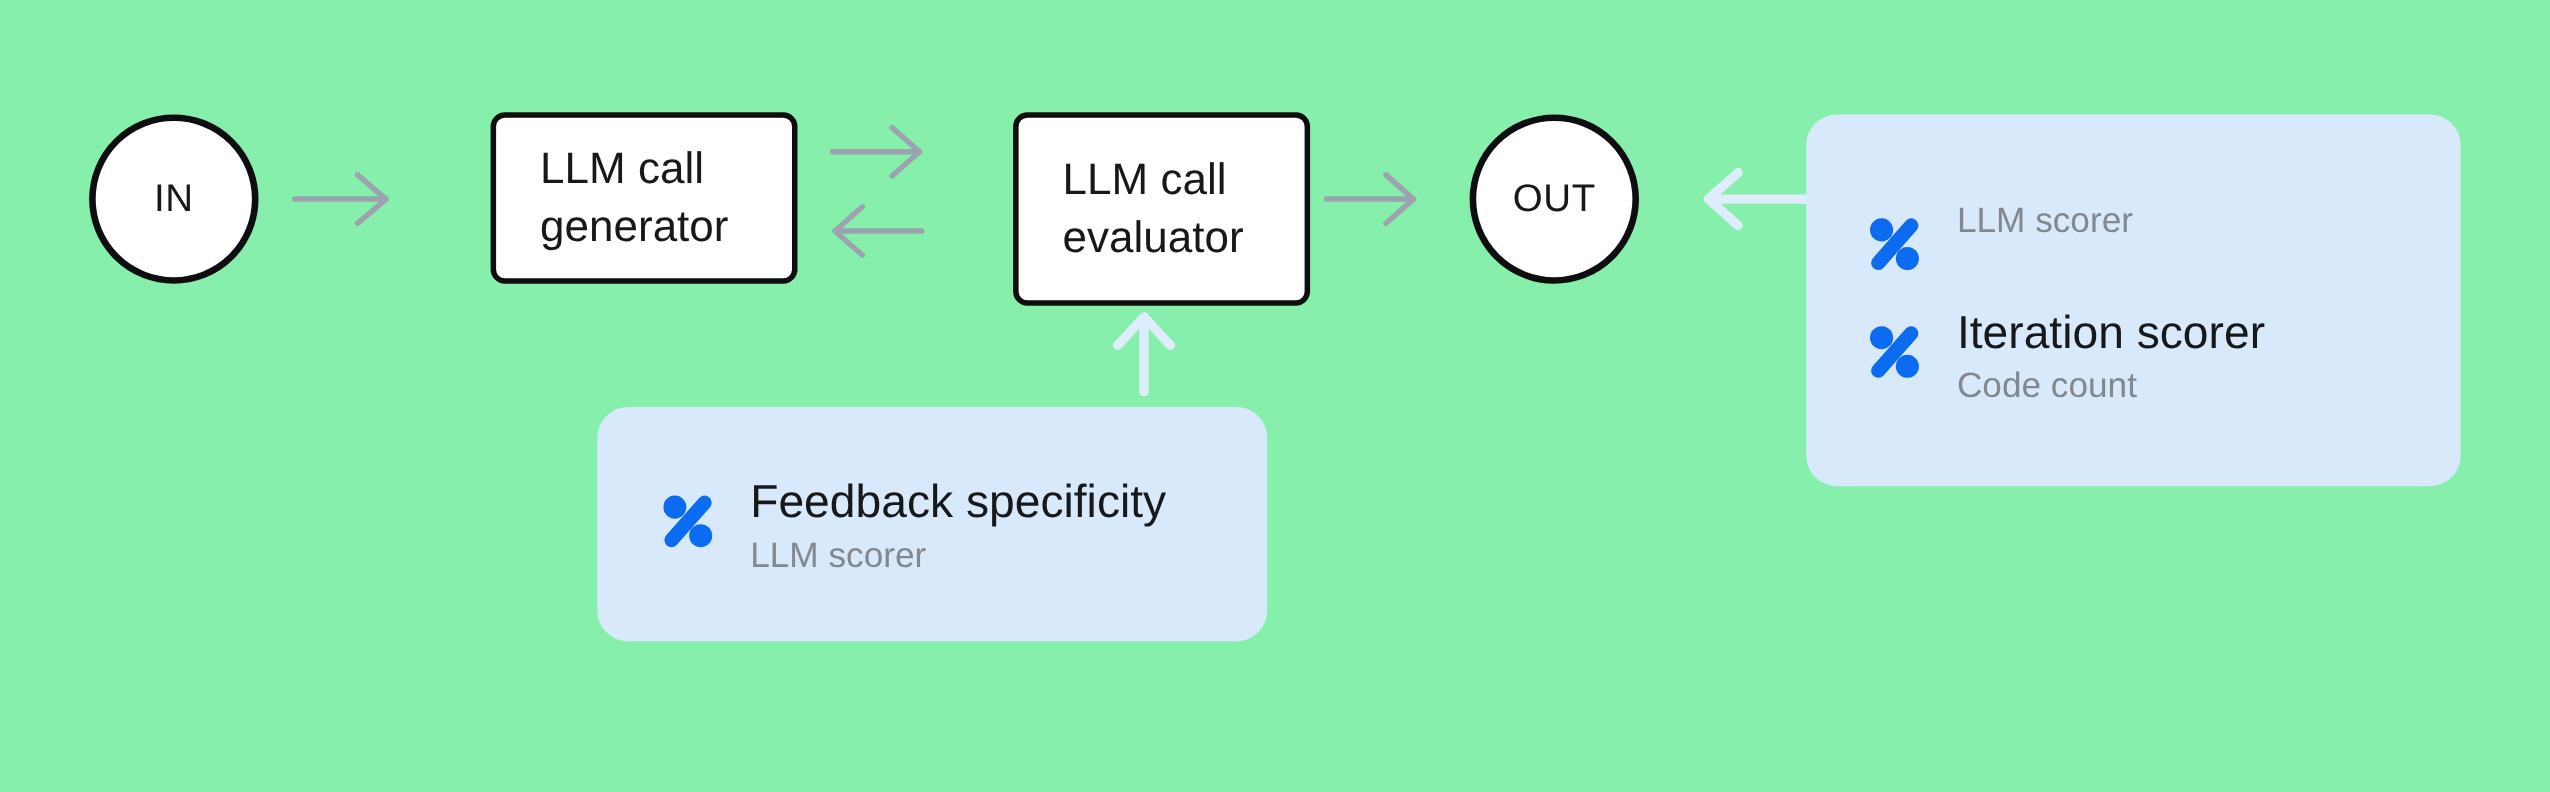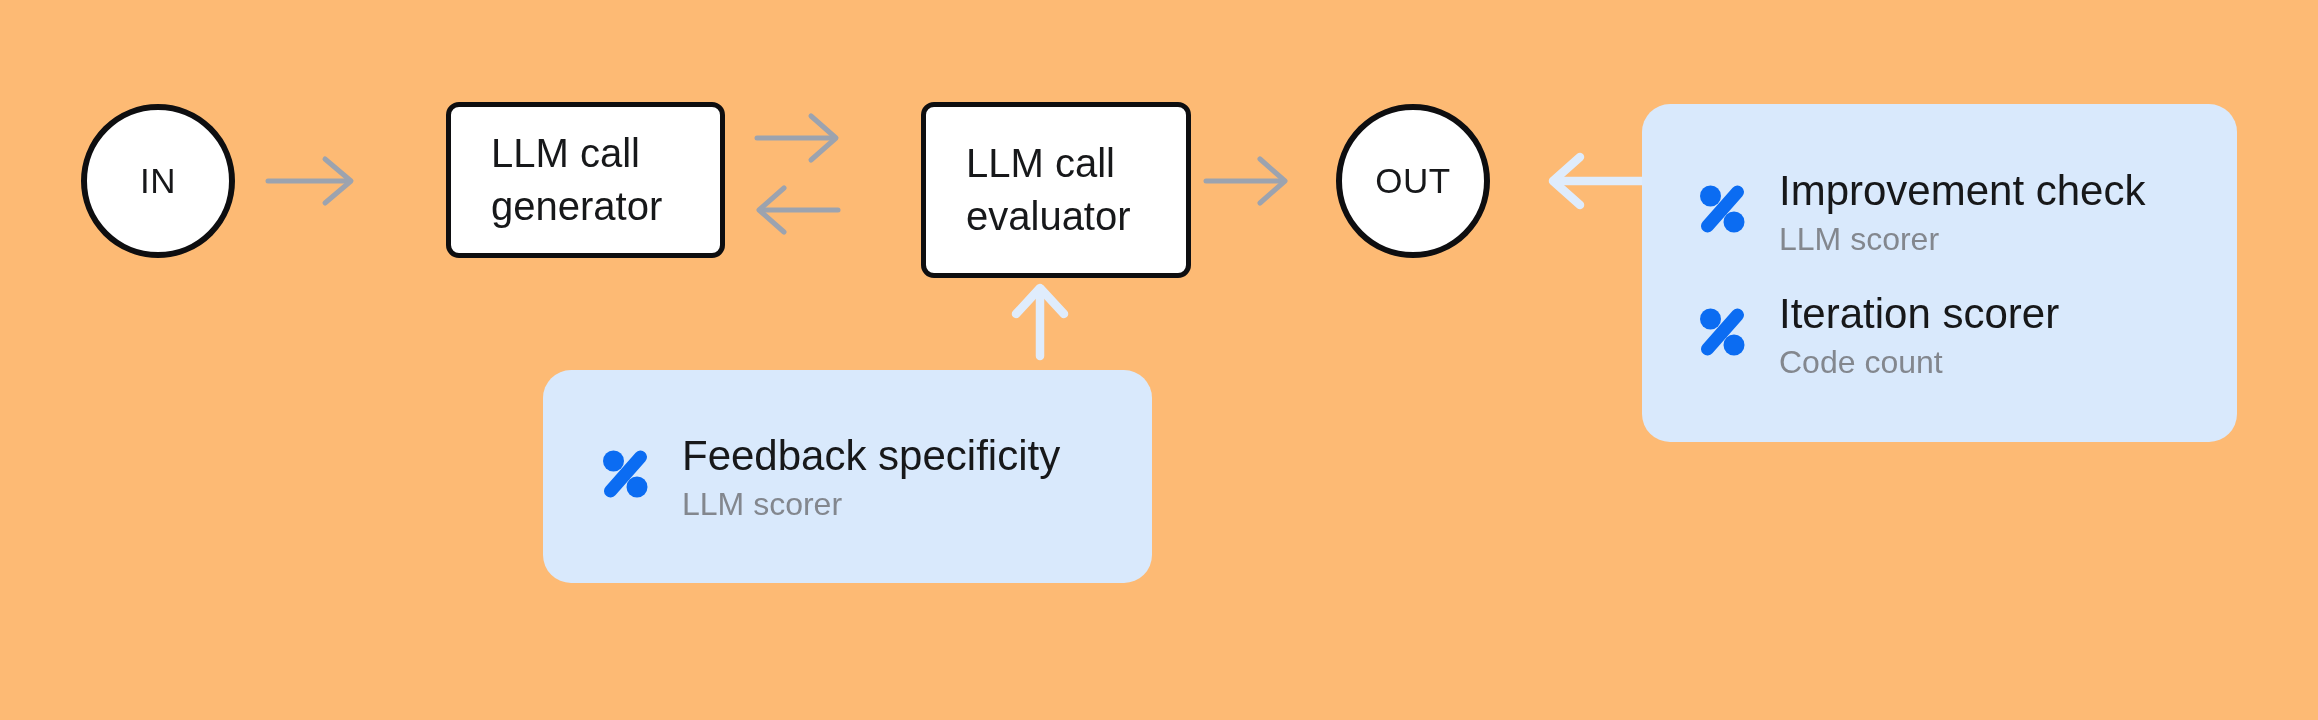--- a/index.html
+++ b/index.html
@@ -1,17 +1,17 @@
 <!DOCTYPE html>
 <html><head>
 <meta charset="utf-8">
 <style>
   html,body { margin:0; padding:0; background:#ffffff; }
   .canvas {
-    position:relative; width:2318px; height:720px; background:#fdba74;
+    position:relative; width:2318px; height:720px; background:#86efac;
     font-family:"Liberation Sans", sans-serif; overflow:hidden;
     --node-border:#0e0e10; --arrow-gray:#9ca3af; --arrow-light-blue:#dfecfc;
     --card-background:#d9e9fc; --icon-blue:#0b6cf2; --title-text:#17181a; --subtitle-text:#83878e;
   }
   .arrows { position:absolute; left:0; top:0; pointer-events:none; }
   .arrow path { fill:none; stroke-linecap:round; stroke-linejoin:round; }
   .arrow.gray path { stroke:var(--arrow-gray); stroke-width:5px; }
   .arrow.lightblue path { stroke:var(--arrow-light-blue); stroke-width:8.5px; }
 
   .circle-node {
@@ -111,21 +111,20 @@
   </div>
 
   <div class="card" id="card-output-scorers">
     <div class="card-item">
       <svg class="scorer-icon" viewBox="0 0 45 48">
         <circle class="shape" cx="10.5" cy="11" r="10.5"></circle>
         <circle class="shape" cx="34" cy="37" r="10.5"></circle>
         <path class="bar" d="M7.5 41 L37.5 7"></path>
       </svg>
       <div class="card-text">
-        <div class="card-title">Improvement check</div>
         <div class="card-subtitle">LLM scorer</div>
       </div>
     </div>
     <div class="card-item">
       <svg class="scorer-icon" viewBox="0 0 45 48">
         <circle class="shape" cx="10.5" cy="11" r="10.5"></circle>
         <circle class="shape" cx="34" cy="37" r="10.5"></circle>
         <path class="bar" d="M7.5 41 L37.5 7"></path>
       </svg>
       <div class="card-text">

